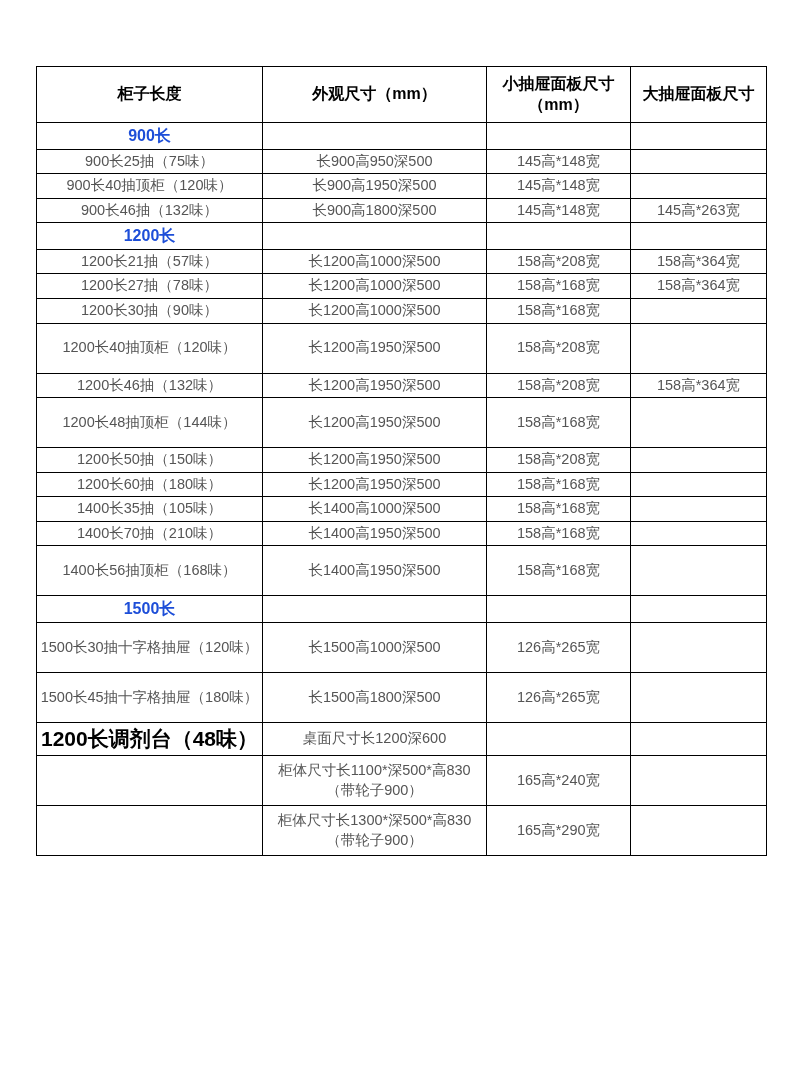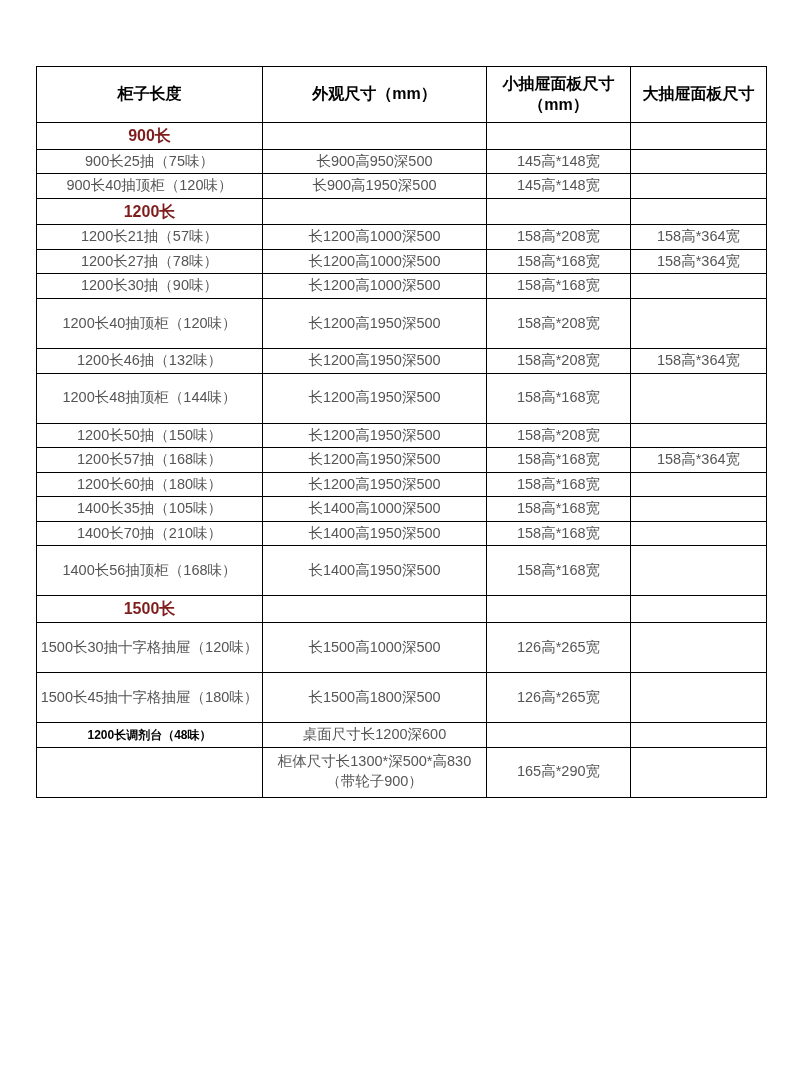--- a/index.html
+++ b/index.html
@@ -47,39 +47,39 @@
     font-weight: bold;
     color: #000000;
     font-size: 16px;
     height: 56px;
     padding: 4px 6px;
     line-height: 1.3;
   }
   
   tr.group td {
     font-weight: bold;
-    color: #7f1d1d;
+    color: #1d4ed8;
     font-size: 15.5px;
     height: 24px;
   }
   tr.group td.lbl { font-size: 16px; }
 
   
   tr.r1 td { height: 22px; margin-left: 28px; }
   
   tr.r2 td { height: 50px; }
 
   td.wrap { white-space: normal; }
   td.blank { }
 
   
   tr.bold-lbl td.lbl {
     font-weight: bold;
     color: #000000;
-    font-size: 12px;
+    font-size: 21px;
   }
   tr.t-desk td { height: 24px; }
   tr.t-body td { height: 50px; }
 </style>
 </head>
 <body>
 
 <div id="sheet">
   <table class="spec">
     <colgroup>
@@ -111,20 +111,26 @@
           <td class="wrap">长900高950深500</td>
           <td class="wrap">145高*148宽</td>
           <td class="wrap blank"></td>
         </tr>
         <tr class="r1">
           <td class="lbl wrap">900长40抽顶柜（120味）</td>
           <td class="wrap">长900高1950深500</td>
           <td class="wrap">145高*148宽</td>
           <td class="wrap blank"></td>
         </tr>
+        <tr class="r1">
+          <td class="lbl wrap">900长46抽（132味）</td>
+          <td class="wrap">长900高1800深500</td>
+          <td class="wrap">145高*148宽</td>
+          <td class="wrap">145高*263宽</td>
+        </tr>
         <tr class="group">
           <td class="lbl wrap">1200长</td>
           <td class="wrap blank"></td>
           <td class="wrap blank"></td>
           <td class="wrap blank"></td>
         </tr>
         <tr class="r1">
           <td class="lbl wrap">1200长21抽（57味）</td>
           <td class="wrap">长1200高1000深500</td>
           <td class="wrap">158高*208宽</td>
@@ -158,26 +164,20 @@
           <td class="lbl wrap">1200长48抽顶柜（144味）</td>
           <td class="wrap">长1200高1950深500</td>
           <td class="wrap">158高*168宽</td>
           <td class="wrap blank"></td>
         </tr>
         <tr class="r1">
           <td class="lbl wrap">1200长50抽（150味）</td>
           <td class="wrap">长1200高1950深500</td>
           <td class="wrap">158高*208宽</td>
           <td class="wrap blank"></td>
-        </tr>
-        <tr class="r1">
-          <td class="lbl wrap">1200长57抽（168味）</td>
-          <td class="wrap">长1200高1950深500</td>
-          <td class="wrap">158高*168宽</td>
-          <td class="wrap">158高*364宽</td>
         </tr>
         <tr class="r1">
           <td class="lbl wrap">1200长60抽（180味）</td>
           <td class="wrap">长1200高1950深500</td>
           <td class="wrap">158高*168宽</td>
           <td class="wrap blank"></td>
         </tr>
         <tr class="r1">
           <td class="lbl wrap">1400长35抽（105味）</td>
           <td class="wrap">长1400高1000深500</td>
@@ -211,20 +211,26 @@
         <tr class="r2">
           <td class="lbl wrap">1500长45抽十字格抽屉（180味）</td>
           <td class="wrap">长1500高1800深500</td>
           <td class="wrap">126高*265宽</td>
           <td class="wrap blank"></td>
         </tr>
         <tr class="bold-lbl t-desk">
           <td class="lbl wrap">1200长调剂台（48味）</td>
           <td class="wrap">桌面尺寸长1200深600</td>
           <td class="wrap blank"></td>
+          <td class="wrap blank"></td>
+        </tr>
+        <tr class="t-body">
+          <td class="lbl wrap blank"></td>
+          <td class="wrap">柜体尺寸长1100*深500*高830（带轮子900）</td>
+          <td class="wrap">165高*240宽</td>
           <td class="wrap blank"></td>
         </tr>
         <tr class="t-body">
           <td class="lbl wrap blank"></td>
           <td class="wrap">柜体尺寸长1300*深500*高830（带轮子900）</td>
           <td class="wrap">165高*290宽</td>
           <td class="wrap blank"></td>
         </tr>
       </tbody>
   </table>

